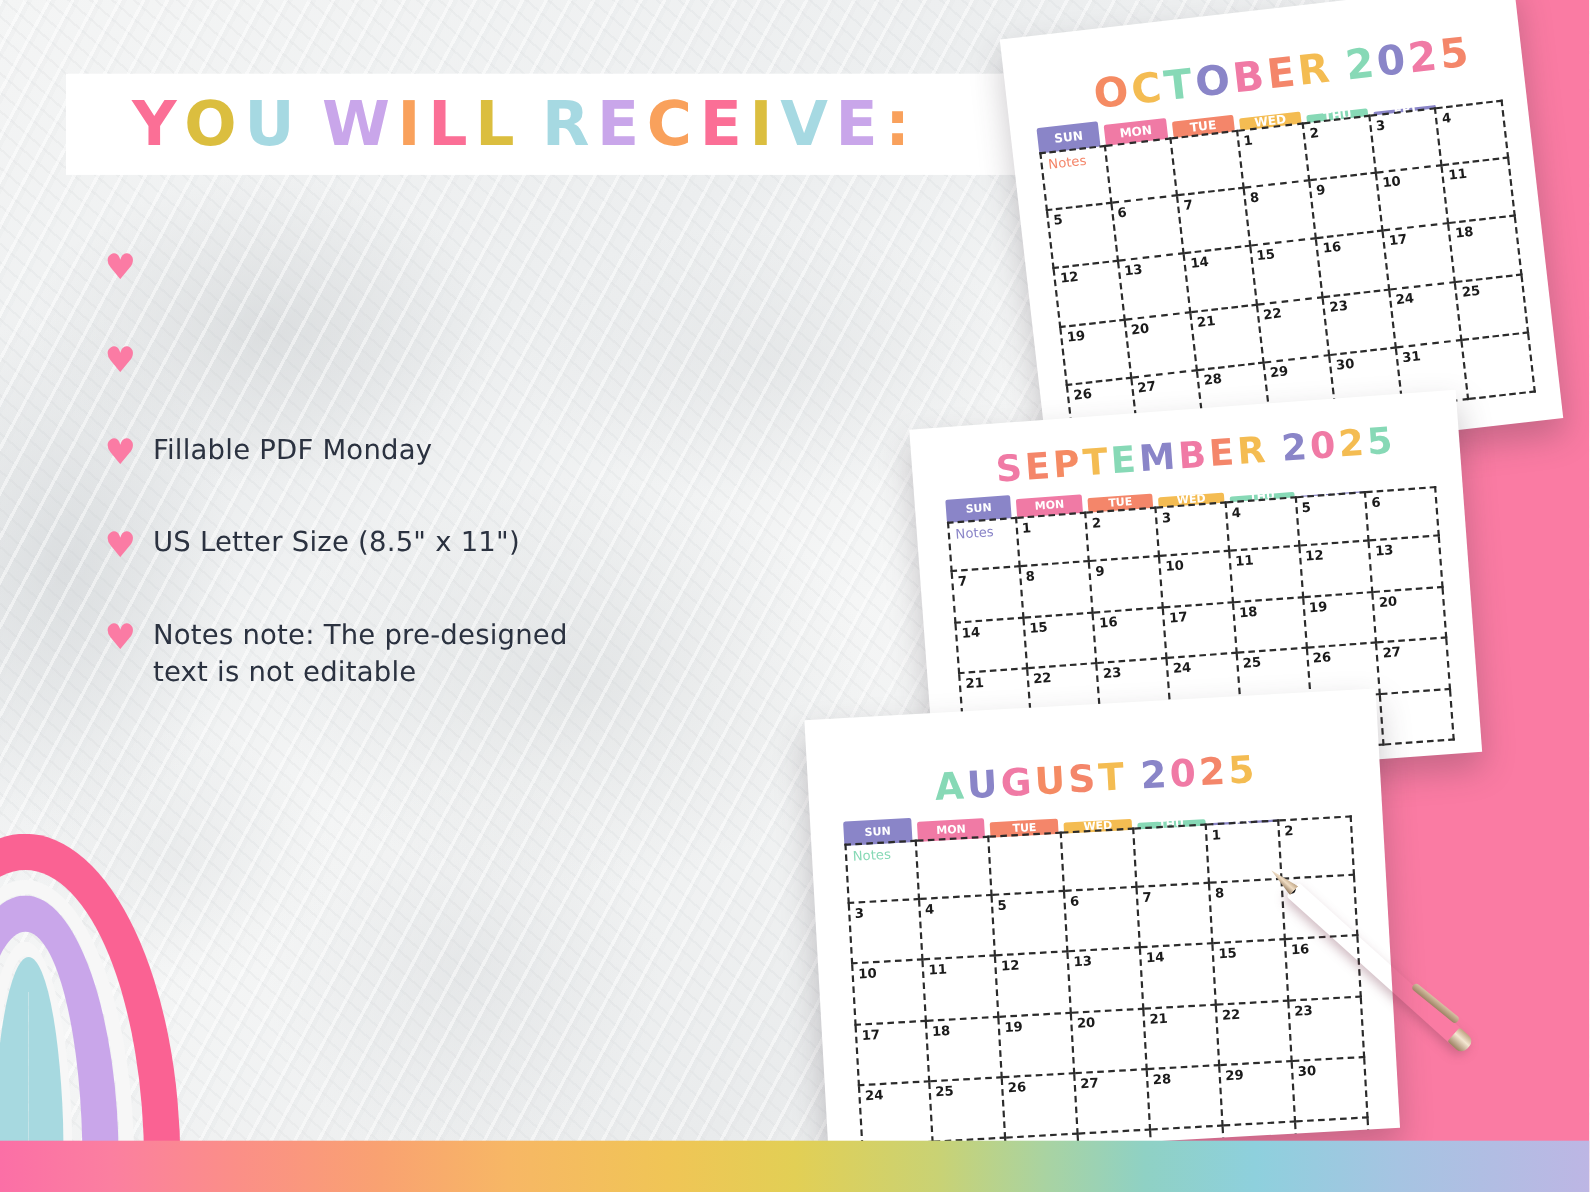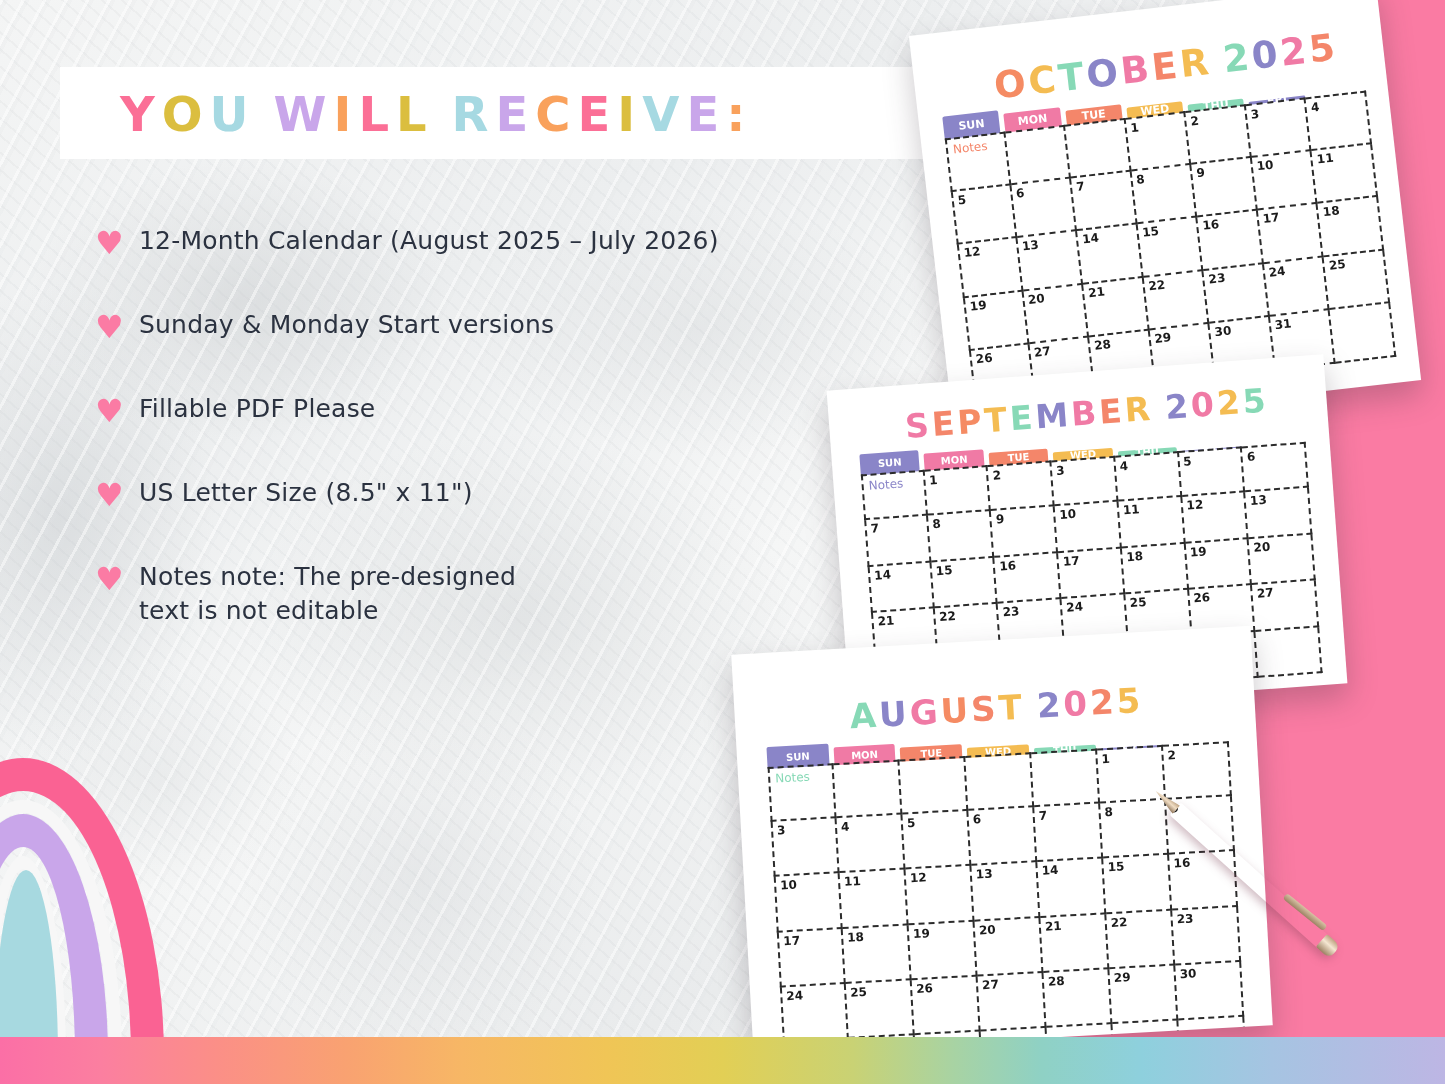--- a/index.html
+++ b/index.html
@@ -61,21 +61,21 @@
       #a8d3a3 66%, #8fd1c4 72%, #8ed0dd 79%, #a6c4e2 88%, #bdb6e4 100%);
   }
 
   
   .title-band{
     position:absolute;left:60px;top:67px;width:875px;height:92px;background:#ffffff;
   }
   .title-text{
     position:absolute;left:120px;top:84px;
     font-family:"DejaVu Sans", sans-serif;
-    font-weight:bold;font-size:48px;letter-spacing:7px;line-height:60px;
+    font-weight:bold;font-size:56px;letter-spacing:7px;line-height:60px;
     white-space:nowrap;
   }
   .title-text span{display:inline-block;}
 
   
   .bullets{position:absolute;left:95px;top:224px;width:830px;}
   .bullet{display:flex;align-items:flex-start;margin-bottom:46px;}
   .heart{
     width:34px;flex:0 0 34px;color:#fb7ba4;font-size:32px;line-height:34px;
     font-family:"DejaVu Sans", sans-serif;margin-top:2px;
@@ -205,29 +205,27 @@
     <div class="arc arc-white2"></div>
     <div class="arc arc-blue"></div>
   </div>
 
   <div class="title-band"></div>
   <div class="title-text" id="title-text"><span style="color: rgb(251, 111, 150);">Y</span><span style="color: rgb(219, 190, 63);">O</span><span style="color: rgb(166, 217, 226);">U</span><span style="color: rgb(255, 255, 255); width: 18px;">&nbsp;</span><span style="color: rgb(201, 166, 234);">W</span><span style="color: rgb(249, 161, 92);">I</span><span style="color: rgb(251, 111, 150);">L</span><span style="color: rgb(219, 190, 63);">L</span><span style="color: rgb(255, 255, 255); width: 18px;">&nbsp;</span><span style="color: rgb(166, 217, 226);">R</span><span style="color: rgb(201, 166, 234);">E</span><span style="color: rgb(249, 161, 92);">C</span><span style="color: rgb(251, 111, 150);">E</span><span style="color: rgb(219, 190, 63);">I</span><span style="color: rgb(166, 217, 226);">V</span><span style="color: rgb(201, 166, 234);">E</span><span style="color: rgb(249, 161, 92);">:</span></div>
 
   <div class="bullets" id="bullet-list">
       <div class="bullet b1">
         <div class="heart">♥</div>
-        <div class="bullet-text">12-Month Calendar (August 2025 – July 2026)</div>
       </div>
       <div class="bullet b2">
         <div class="heart">♥</div>
-        <div class="bullet-text">Sunday &amp; Monday Start versions</div>
       </div>
       <div class="bullet b3">
         <div class="heart">♥</div>
-        <div class="bullet-text">Fillable PDF Please</div>
+        <div class="bullet-text">Fillable PDF Monday</div>
       </div>
       <div class="bullet b4">
         <div class="heart">♥</div>
         <div class="bullet-text">US Letter Size (8.5" x 11")</div>
       </div>
       <div class="bullet b5">
         <div class="heart">♥</div>
         <div class="bullet-text">Notes note: The pre-designed
 text is not editable</div>
       </div>

